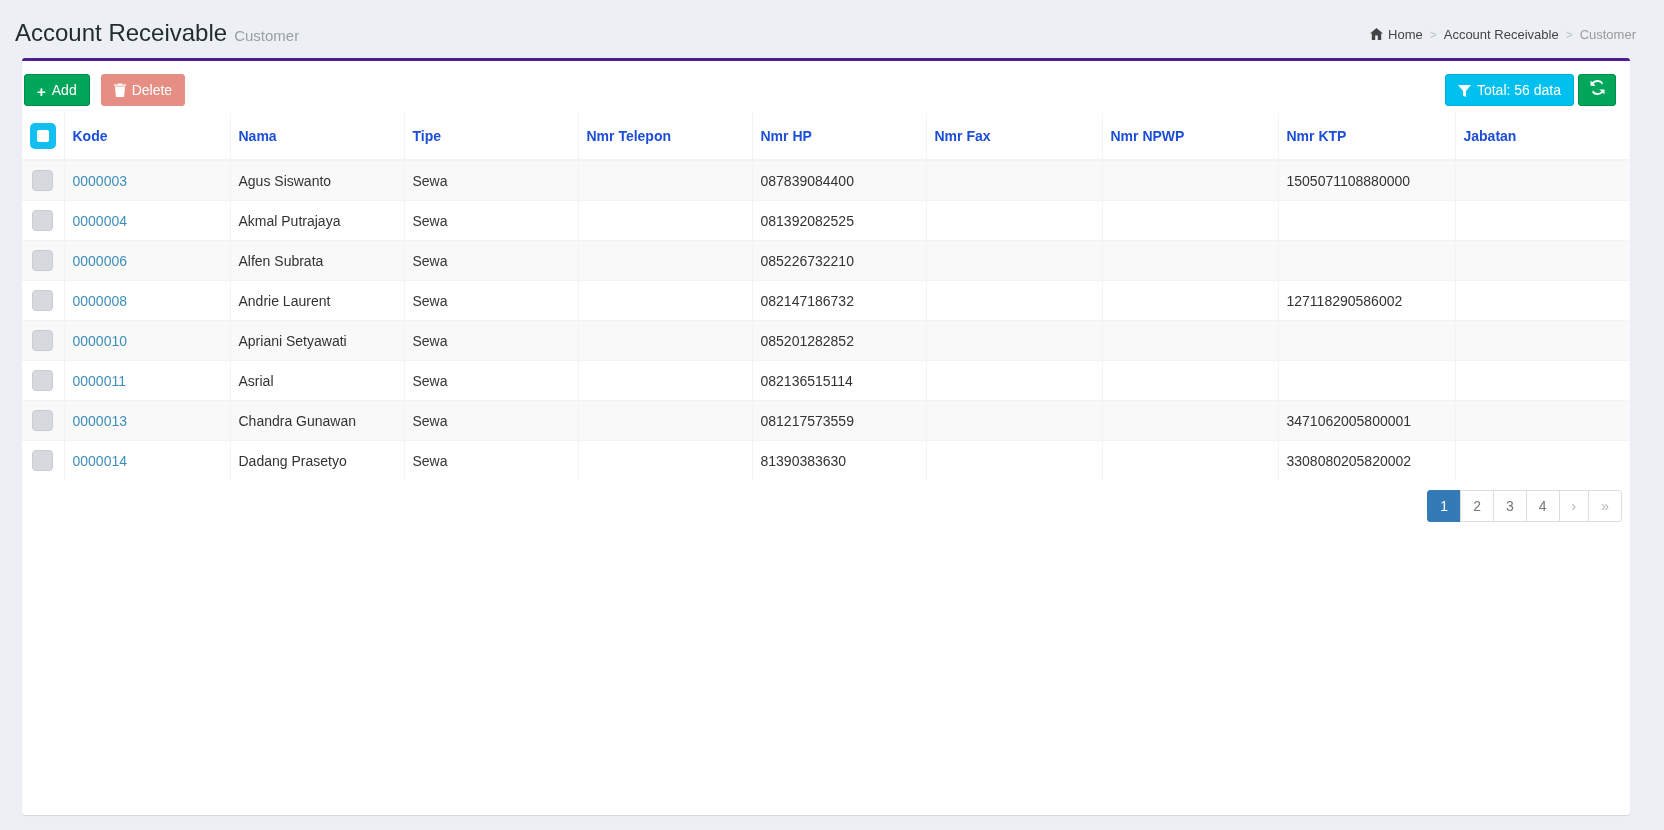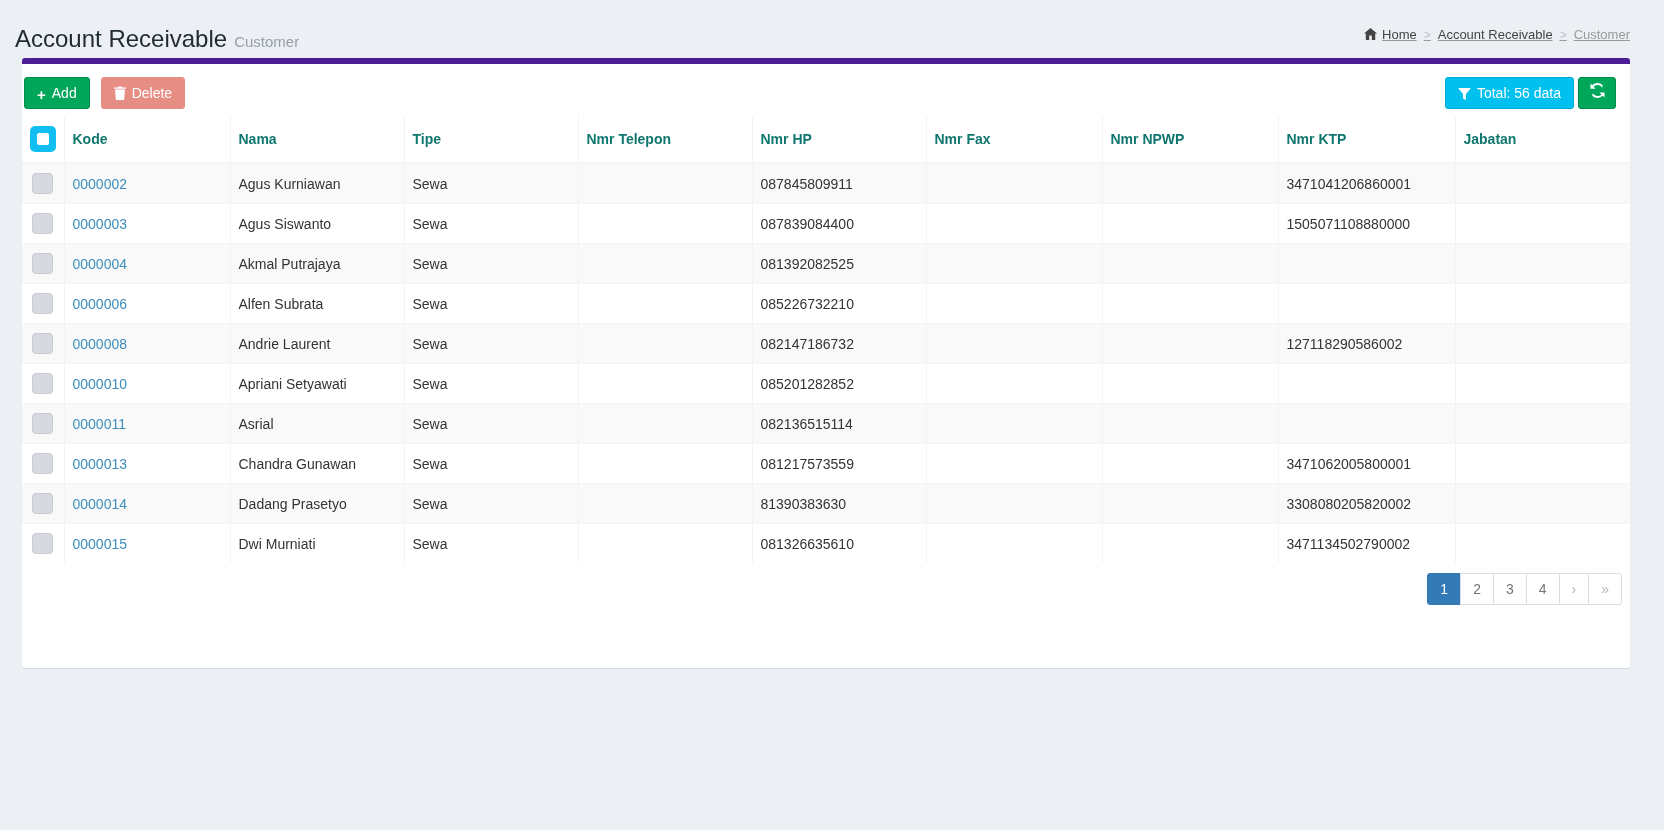--- a/index.html
+++ b/index.html
@@ -6,58 +6,58 @@
   html,body { margin:0; padding:0; }
   body {
     width:1664px; height:830px;
     background:#ecf0f5;
     font-family:"Liberation Sans", sans-serif;
     color:#333;
     overflow:hidden;
   }
 
   
-  .content-header { position:relative; padding:26px 15px 8px 15px; height:58px; }
+  .content-header { position:relative; padding:20px 15px 8px 15px; height:58px; }
   .page-title { font-size:24px; font-weight:500; color:#222d32; display:inline; line-height:26px; }
   .page-subtitle { font-size:15px; color:#97a0a5; margin-left:7px; font-weight:400; }
-  .breadcrumb { position:absolute; top:27px; right:34px; font-size:13px; color:#999; white-space:nowrap;text-decoration:underline; }
+  .breadcrumb { position:absolute; top:27px; right:28px; font-size:13px; color:#999; white-space:nowrap; }
   .breadcrumb a { color:#444; text-decoration:none; }
   .breadcrumb .sep { color:#b7bfc6; margin:0 7px; font-size:12px; }
   .home-ic { display:inline-block; vertical-align:-1px; margin-right:5px; }
 
   
   .box {
     position:relative;
     margin:0 22px;
     width:1608px;
     background:#fff;
-    border-top:6px solid #4c1d95;
+    border-top:3px solid #4c1d95;
     border-radius:3px;
     box-shadow:0 1px 1px rgba(0,0,0,.1);
-    height:610px;
+    height:757px;
   }
   .box-toolbar { padding:13px 8px 7px 2px; height:52px; }
   .btn {
     display:inline-block; height:32px; line-height:30px;
     padding:0 12px; border-radius:3px; border:1px solid transparent;
     color:#fff; font-size:14px; cursor:pointer; vertical-align:top;
     font-family:"Liberation Sans", sans-serif;
   }
   .btn-add    { background:#00a65a; border-color:#008d4c; }
   .btn-delete { background:#e78e84; border-color:#e78e84; margin-left:11px; }
   .toolbar-right { float:right; margin-right:6px;border-radius:11px; }
   .btn-total   { background:#00c0ef; border-color:#00acd6; }
   .btn-refresh { background:#00a65a; border-color:#008d4c; width:38px; padding:0; text-align:center; margin-left:4px; }
   .btn .ic { margin-right:6px; display:inline-block; vertical-align:-2px; }
   .plus-ic { font-weight:bold; font-size:15px; vertical-align:0; }
 
   
   table.grid { width:100%; border-collapse:collapse; table-layout:fixed; font-size:14px; border:hidden; }
   .grid th, .grid td { border:1px solid #f4f4f4; padding:9px 8px; text-align:left; vertical-align:middle; line-height:20px; overflow:hidden; }
-  .grid th { font-weight:bold; color:#0f766e; border-bottom-width:2px; padding:10px 8px; background:#fff; }
+  .grid th { font-weight:bold; color:#1d4ed8; border-bottom-width:2px; padding:10px 8px; background:#fff; }
   .grid tbody tr:nth-child(odd) { background:#f9f9f9; }
   .grid td a { color:#3c8dbc; text-decoration:none; }
   .col-check { width:42px; }
   .cb-wrap { display:flex; justify-content:center; }
   .cb-all {
     width:26px; height:26px; background:#13bef0; border-radius:5px;
     display:flex; align-items:center; justify-content:center; cursor:pointer;
   }
   .cb-all .inner { width:12px; height:12px; background:#fff; border-radius:2px; }
   .cb-row {
@@ -141,36 +141,20 @@
         <th>Jabatan</th>
       </tr>
     </thead>
     <tbody>
         <tr>
           <td>
             <div class="cb-wrap">
               <div class="cb-row"></div>
             </div>
           </td>
-          <td><a href="#">0000002</a></td>
-          <td>Agus Kurniawan</td>
-          <td>Sewa</td>
-          <td></td>
-          <td>087845809911</td>
-          <td></td>
-          <td></td>
-          <td>3471041206860001</td>
-          <td></td>
-        </tr>
-        <tr>
-          <td>
-            <div class="cb-wrap">
-              <div class="cb-row"></div>
-            </div>
-          </td>
           <td><a href="#">0000003</a></td>
           <td>Agus Siswanto</td>
           <td>Sewa</td>
           <td></td>
           <td>087839084400</td>
           <td></td>
           <td></td>
           <td>1505071108880000</td>
           <td></td>
         </tr>
@@ -277,36 +261,20 @@
             </div>
           </td>
           <td><a href="#">0000014</a></td>
           <td>Dadang Prasetyo</td>
           <td>Sewa</td>
           <td></td>
           <td>81390383630</td>
           <td></td>
           <td></td>
           <td>3308080205820002</td>
-          <td></td>
-        </tr>
-        <tr>
-          <td>
-            <div class="cb-wrap">
-              <div class="cb-row"></div>
-            </div>
-          </td>
-          <td><a href="#">0000015</a></td>
-          <td>Dwi Murniati</td>
-          <td>Sewa</td>
-          <td></td>
-          <td>081326635610</td>
-          <td></td>
-          <td></td>
-          <td>3471134502790002</td>
           <td></td>
         </tr>
       </tbody>
   </table>
 
   <div class="box-footer">
     <div class="pagination">
         <a href="#" class="active">1</a>
         <a href="#" class="">2</a>
         <a href="#" class="">3</a>

